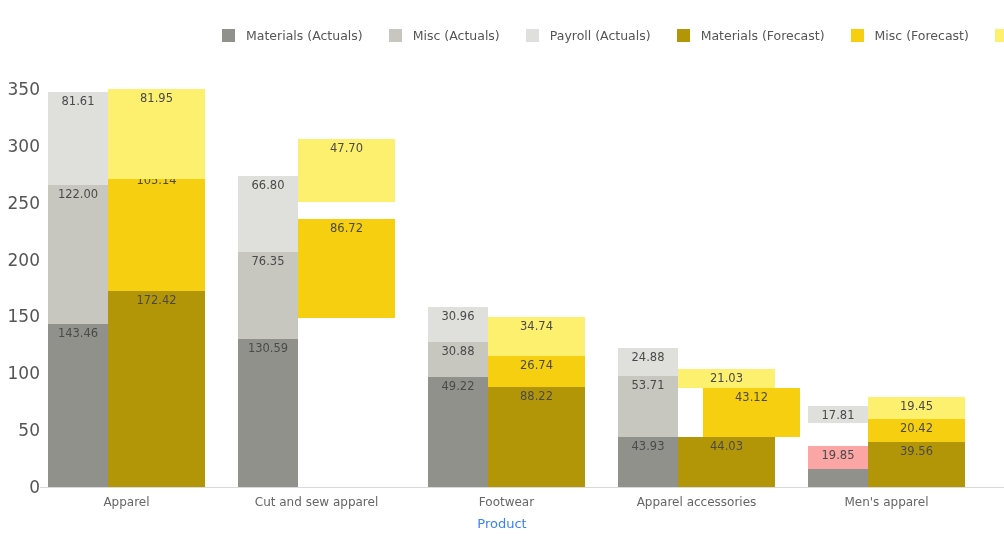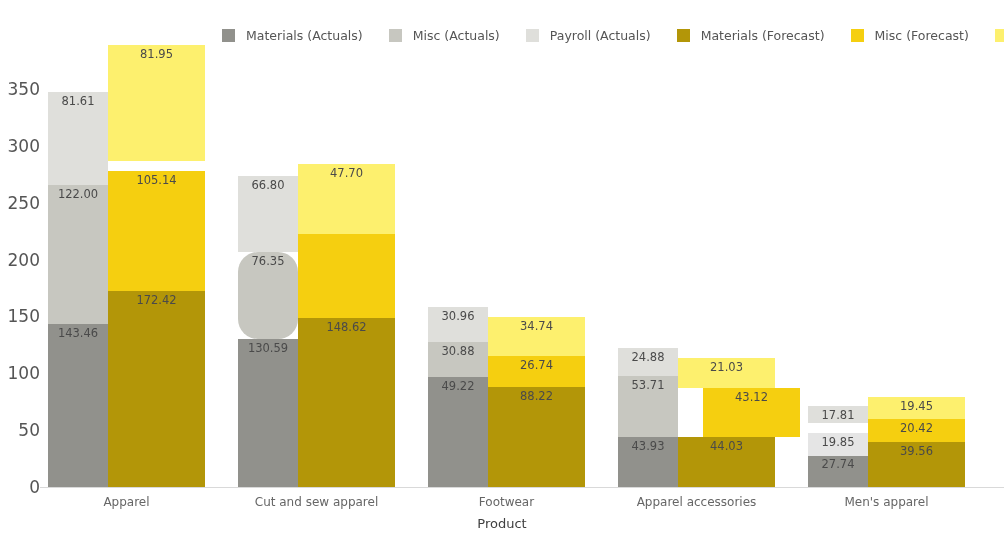--- a/index.html
+++ b/index.html
@@ -101,21 +101,21 @@
     font-size: 12px;
     color: #666666;
   }
 
   #xaxis-title {
     position: absolute;
     left: 0;
     width: 1004px;
     text-align: center;
     font-size: 13px;
-    color: #404040;
+    color: #3b82f6;
   }
 </style>
 </head>
 <body>
 
 <div id="chart-root">
 
   <div id="legend">
     <div id="legend-inner"><div class="legend-item"><span class="legend-swatch" style="background: rgb(145, 145, 140);"></span><span class="legend-label">Materials (Actuals)</span></div><div class="legend-item"><span class="legend-swatch" style="background: rgb(199, 199, 192);"></span><span class="legend-label">Misc (Actuals)</span></div><div class="legend-item"><span class="legend-swatch" style="background: rgb(223, 223, 219);"></span><span class="legend-label">Payroll (Actuals)</span></div><div class="legend-item"><span class="legend-swatch" style="background: rgb(179, 150, 8);"></span><span class="legend-label">Materials (Forecast)</span></div><div class="legend-item"><span class="legend-swatch" style="background: rgb(245, 207, 16);"></span><span class="legend-label">Misc (Forecast)</span></div><div class="legend-item"><span class="legend-swatch" style="background: rgb(253, 240, 110);"></span></div></div>
   </div>
@@ -160,43 +160,40 @@
             <span class="seg-label">81.61</span>
           </div>
         </div>
         <div class="bar" style="left: 108px; width: 97px; bottom: 51px; height: 408.814px;">
           <div class="seg" style="background: rgb(179, 150, 8); height: 196.066px; bottom: 0px; position: absolute;">
             <span class="seg-label">172.42</span>
           </div>
           <div class="seg" style="background: rgb(245, 207, 16); height: 119.559px; bottom: 196.066px; position: absolute;">
             <span class="seg-label">105.14</span>
           </div>
-          <div class="seg" style="background: rgb(253, 240, 110); height: 116px; bottom: 326px; position: absolute;">
+          <div class="seg" style="background: rgb(253, 240, 110); height: 90px; bottom: 308px; position: absolute;">
             <span class="seg-label">81.95</span>
           </div>
         </div>
         <div class="bar" style="left: 238px; width: 60px; bottom: 51px; height: 311.281px;">
           <div class="seg" style="background: rgb(145, 145, 140); height: 148.499px; bottom: 0px; position: absolute; padding-left: 40px;">
             <span class="seg-label">130.59</span>
           </div>
-          <div class="seg" style="background: rgb(199, 199, 192); height: 86.8209px; bottom: 148.499px; position: absolute; border-radius: 20px;">
+          <div class="seg" style="background: rgb(199, 199, 192); height: 86.8209px; bottom: 148.499px; position: absolute;">
             <span class="seg-label">76.35</span>
           </div>
           <div class="seg" style="background: rgb(223, 223, 219); height: 75.9611px; bottom: 235.32px; position: absolute;">
             <span class="seg-label">66.80</span>
           </div>
         </div>
         <div class="bar" style="left: 298px; width: 97px; bottom: 51px; height: 321.857px;">
-          <div class="seg" style="background: rgb(179, 150, 8); height: 169.002px; bottom: 0px; position: absolute;">
-            <span class="seg-label">148.62</span>
-          </div>
           <div class="seg" style="background: rgb(245, 207, 16); height: 98.613px; bottom: 169.002px; position: absolute;">
             <span class="seg-label">86.72</span>
           </div>
-          <div class="seg" style="background: rgb(253, 240, 110); height: 70px; bottom: 253px; position: absolute;">
+          <div class="seg" style="background: rgb(253, 240, 110); height: 63px; bottom: 285px; position: absolute;">
             <span class="seg-label">47.70</span>
           </div>
         </div>
         <div class="bar" style="left: 428px; width: 60px; bottom: 51px; height: 179.862px;">
           <div class="seg" style="background: rgb(145, 145, 140); height: 109.541px; bottom: 0px; position: absolute;">
             <span class="seg-label">49.22</span>
           </div>
           <div class="seg" style="background: rgb(199, 199, 192); height: 35.115px; bottom: 109.541px; position: absolute; padding-left: 36px;">
             <span class="seg-label">30.88</span>
           </div>
@@ -226,29 +223,29 @@
             <span class="seg-label">24.88</span>
           </div>
         </div>
         <div class="bar" style="left: 678px; width: 97px; bottom: 51px; height: 123.016px;">
           <div class="seg" style="background: rgb(179, 150, 8); height: 50.0684px; bottom: 0px; position: absolute;">
             <span class="seg-label">44.03</span>
           </div>
           <div class="seg" style="background: rgb(245, 207, 16); height: 49.0336px; bottom: 50.0684px; position: absolute; margin-left: 25px;">
             <span class="seg-label">43.12</span>
           </div>
-          <div class="seg" style="background: rgb(253, 240, 110); height: 30px; bottom: 99.102px; position: absolute;">
+          <div class="seg" style="background: rgb(253, 240, 110); height: 19px; bottom: 99.102px; position: absolute;">
             <span class="seg-label">21.03</span>
           </div>
         </div>
         <div class="bar" style="left: 808px; width: 60px; bottom: 51px; height: 74.3691px;">
           <div class="seg" style="background: rgb(145, 145, 140); height: 31.5443px; bottom: 0px; position: absolute;">
             <span class="seg-label">27.74</span>
           </div>
-          <div class="seg" style="background: #e5e5e5; height: 22.5723px; bottom: 31px; position: absolute; margin-top: 28px;">
+          <div class="seg" style="background: #fca5a5; height: 22.5723px; bottom: 18px; position: absolute; margin-top: 28px;">
             <span class="seg-label">19.85</span>
           </div>
           <div class="seg" style="background: rgb(223, 223, 219); height: 17px; bottom: 64px; position: absolute; margin-top: 27px;">
             <span class="seg-label">17.81</span>
           </div>
         </div>
         <div class="bar" style="left: 868px; width: 97px; bottom: 51px; height: 90.3233px;">
           <div class="seg" style="background: rgb(179, 150, 8); height: 44.9854px; bottom: 0px; position: absolute;">
             <span class="seg-label">39.56</span>
           </div>

